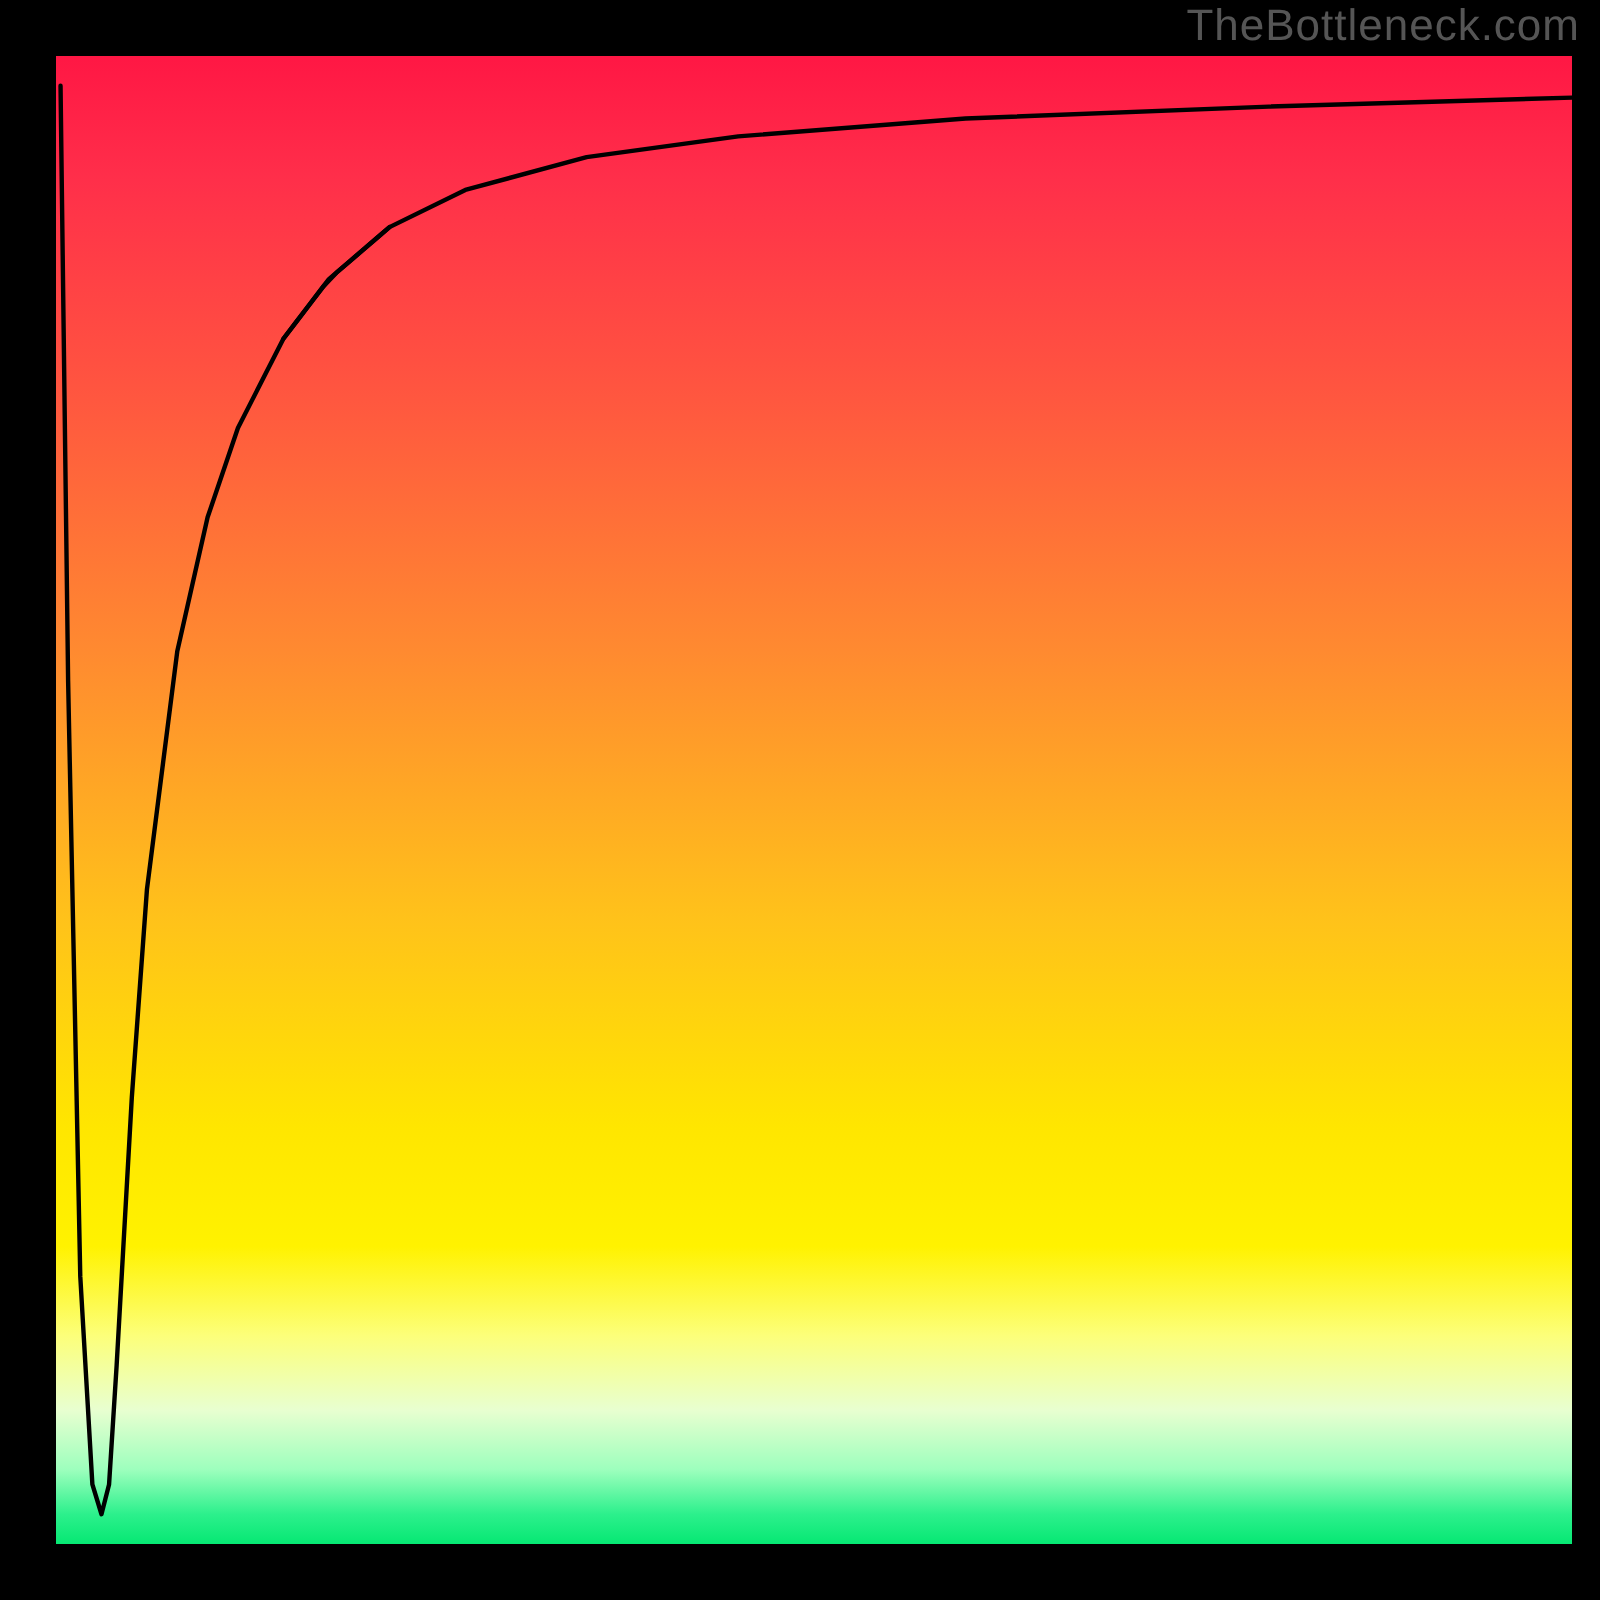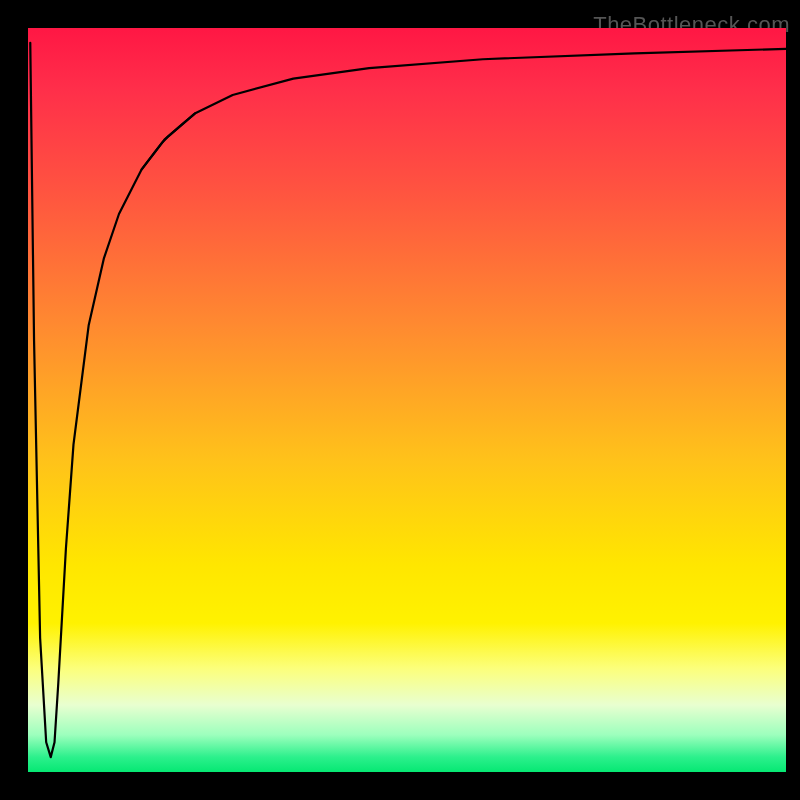--- a/index.html
+++ b/index.html
@@ -12,21 +12,21 @@
     overflow: hidden;
   }
   .frame {
     position: relative;
     width: 800px;
     height: 800px;
     background: #000;
   }
   .watermark {
     position: absolute;
-    top: 12px;
+    top: 0;
     right: 10px;
     color: #555;
     font-size: 22px;
     letter-spacing: 0.5px;
     user-select: none;
   }
   .plot-area {
     position: absolute;
     left: 28px;
     top: 28px;

